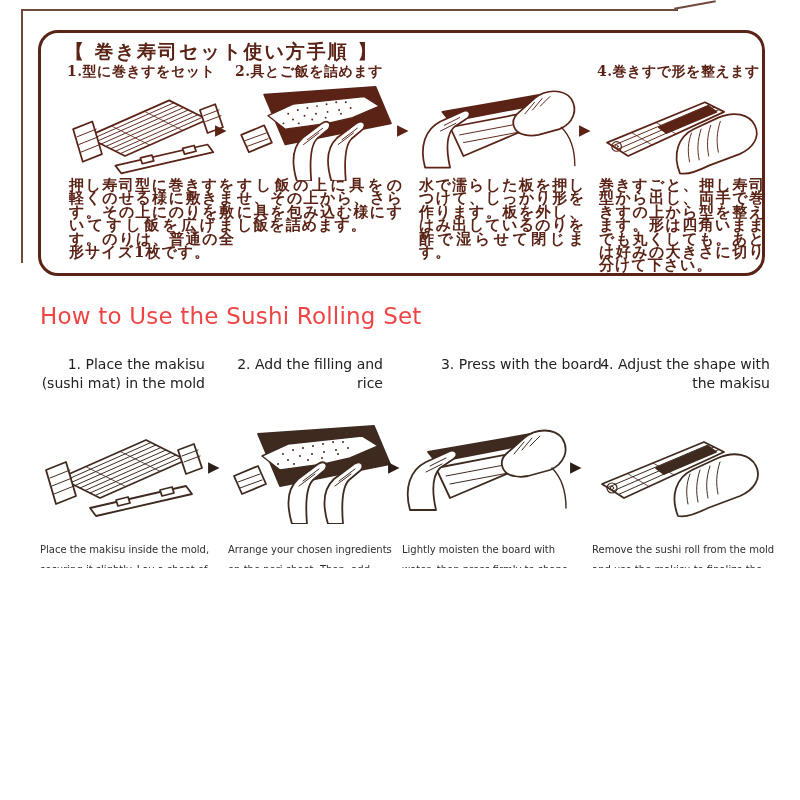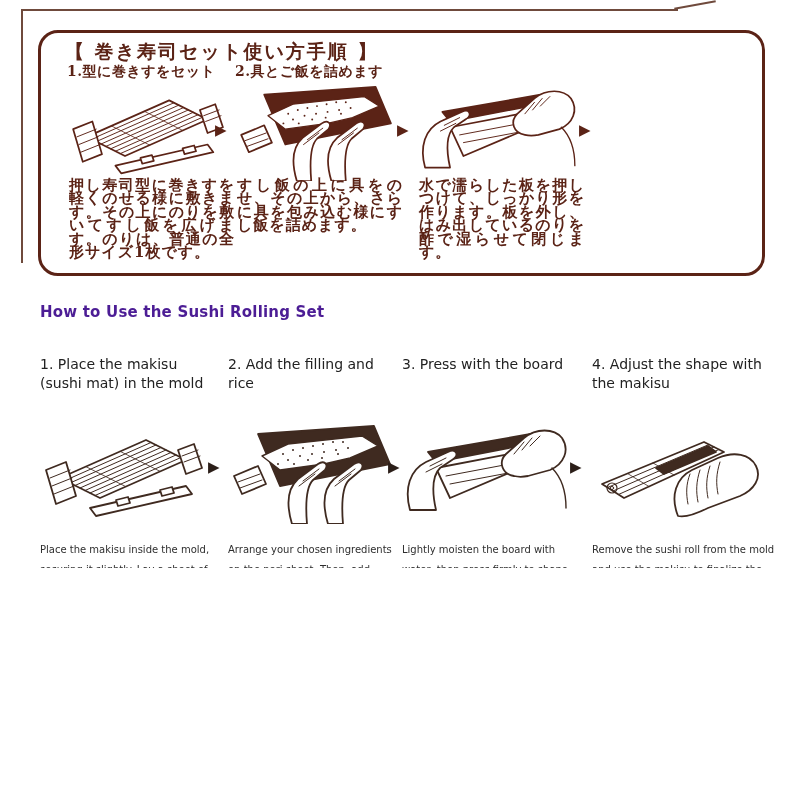--- a/index.html
+++ b/index.html
@@ -26,24 +26,24 @@
   .jp-col{position:absolute;top:0;height:100%;width:172px;}
   .jp-col.c1{left:26px}.jp-col.c2{left:194px}.jp-col.c3{left:376px}.jp-col.c4{left:556px}
   .jp-heading{position:absolute;top:30px;left:0;font-size:14px;font-weight:700;letter-spacing:.5px;white-space:nowrap;}
   .jp-col .illo{position:absolute;top:52px;left:0;}
   .jp-body{position:absolute;top:146px;left:2px;width:166px;font-size:15px;line-height:13.4px;
            font-weight:700;letter-spacing:1px;text-align:justify;word-break:break-all;}
   .jp-arrow{position:absolute;top:88px;font-size:15px;color:var(--maroon);font-family:"DejaVu Sans",sans-serif;}
   .jp-arrow.a1{left:174px}.jp-arrow.a2{left:356px}.jp-arrow.a3{left:538px}
 
   
-  .en-title{position:absolute;left:40px;top:303px;font-size:15px;font-weight:700;color:#4c1d95;letter-spacing:.2px;white-space:nowrap;}
+  .en-title{position:absolute;left:40px;top:303px;font-size:23px;font-weight:400;color:#ef4444;letter-spacing:.2px;white-space:nowrap;}
   .en-col{position:absolute;top:350px;width:190px;height:380px;color:var(--ink);}
   .en-col.c1{left:40px}.en-col.c2{left:228px}.en-col.c3{left:402px}.en-col.c4{left:592px}
-  .en-heading{position:absolute;top:5px;left:0;font-size:14px;line-height:19px;color:#222;}
+  .en-heading{position:absolute;top:5px;left:0;font-size:14px;line-height:19px;color:#222;text-align:right;}
   .en-col .illo{position:absolute;top:74px;left:0;color:var(--illo-dark);}
   .en-body{position:absolute;top:190px;left:0;font-size:10px;line-height:19.5px;color:#2e2e2e;}
   .en-arrow{position:absolute;top:458px;font-size:15px;color:#2b1e18;}
   .en-arrow.a1{left:208px}.en-arrow.a2{left:388px}.en-arrow.a3{left:570px}
 
   .illo{display:block;}
 </style>
 </head>
 <body>
 
@@ -156,20 +156,27 @@
 
     <div class="jp-col c3">
       <svg class="illo" width="164" height="96">
           <use href="#illo-press"></use>
         </svg>
       <div class="jp-body">水で濡らした板を押しつけて、しっかり形を作ります。板を外し、はみ出しているのりを酢で湿らせて閉じます。</div>
     </div>
 
     <span class="jp-arrow a3">▶</span>
 
+    <div class="jp-col c4">
+      <div class="jp-heading">4.巻きすで形を整えます</div>
+      <svg class="illo" width="164" height="96">
+          <use href="#illo-shape"></use>
+        </svg>
+      <div class="jp-body">巻きすごと、押し寿司型から出し、両手で巻きすの上から型を整えます。形は四角いままでも丸くしても。あとは好みの大きさに切り分けて下さい。</div>
+    </div>
   </section>
 
   <h2 class="en-title">How to Use the Sushi Rolling Set</h2>
 
   <div class="en-col c1">
     <div class="en-heading" style="width:165px">1. Place the makisu (sushi mat) in the mold</div>
     <svg class="illo" width="170" height="100">
         <use href="#illo-mold"></use>
       </svg>
     <div class="en-body" style="width:176px">Place the makisu inside the mold, securing it slightly. Lay a sheet of nori on top. The nori sheet should match the size of the makisu used.</div>

